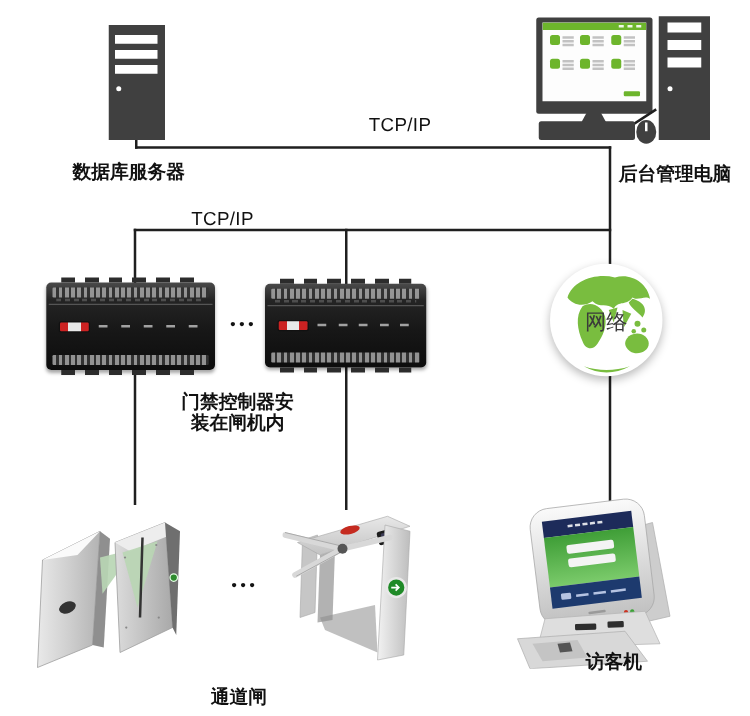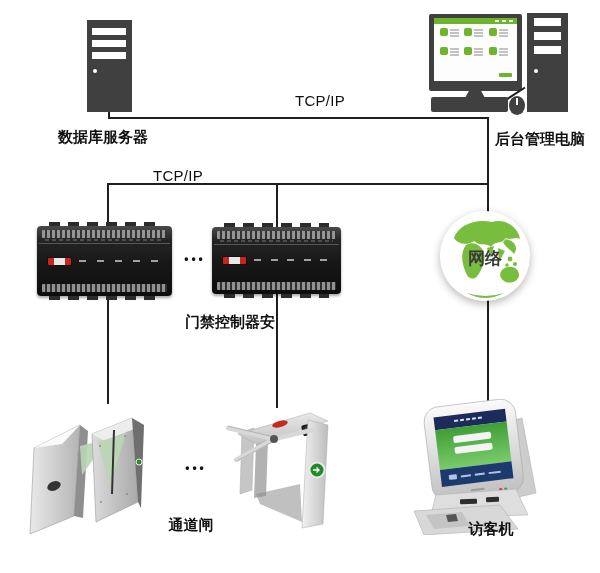--- a/index.html
+++ b/index.html
@@ -10,21 +10,21 @@
     --alarm-red:#c52b20; --indicator-green:#2e8b2e; --label-text:#111111;
   }
   html,body{margin:0;padding:0;background:#fff;}
   .canvas{position:relative;width:600px;height:573px;background:var(--background);
     font-family:"Liberation Sans","DejaVu Sans",sans-serif;overflow:hidden;}
   .line{position:absolute;background:var(--connector-line);}
   .lbl{position:absolute;font-weight:bold;font-size:15px;color:var(--label-text);
     white-space:nowrap;transform:translateX(-50%);}
   .tcp{position:absolute;font-weight:400;font-size:15px;color:var(--label-text);
     white-space:nowrap;transform:translateX(-50%);letter-spacing:.3px;text-align:right;}
-  .note{text-align:center;line-height:17px;margin-left:40px;}
+  .note{text-align:center;line-height:17px;}
   .dots{position:absolute;font-size:12px;font-weight:bold;letter-spacing:3px;
     color:#141414;transform:translateX(-50%);}
   
   .server{position:absolute;left:87px;top:20px;width:45px;height:92px;
     background:var(--device-dark-gray);}
   .server .slat{position:absolute;left:5px;width:34px;height:7px;background:#fff;}
   .server .pdot{position:absolute;left:6px;top:49px;width:4px;height:4px;
     border-radius:50%;background:#fff;}
   
   .monitor{position:absolute;left:429px;top:14px;width:93px;height:77px;
@@ -73,21 +73,21 @@
     box-shadow:0 0 0 1px #111;}
   .ctrl-leds{position:absolute;left:42px;right:14px;top:48%;display:flex;
     justify-content:space-between;}
   .ctrl-leds i{width:7px;height:2px;background:#cfcfcf;opacity:.75;}
   .ctrl-row{position:absolute;left:8px;right:8px;top:13px;height:2px;
     background:repeating-linear-gradient(90deg,#777 0 4px,transparent 4px 7px);opacity:.5;}
   
   .globe{position:absolute;left:440px;top:211px;width:90px;height:90px;border-radius:50%;
     background:#fff;box-shadow:0 3px 8px rgba(0,0,0,.28);}
   .globe .gtxt{position:absolute;left:50%;top:52%;transform:translate(-50%,-50%);
-    font-weight:bold;font-size:17px;color:#3a3a3a;white-space:nowrap;}
+    font-weight:normal;font-size:17px;color:#3a3a3a;white-space:nowrap;}
   .devsvg{position:absolute;}
 </style>
 </head>
 <body>
 
 <div class="canvas">
 
   <div class="line" style="left:108px;top:111px;width:2px;height:8px"></div>
   <div class="line" style="left:108px;top:117px;width:381px;height:2px"></div>
   <div class="line" style="left:487px;top:117px;width:2px;height:292px"></div>
@@ -336,17 +336,18 @@
     <polygon points="24,118 60,115 68,129 32,132" fill="#c4c4c4"></polygon>
     <polygon points="44,118 54,117 56,124 46,125" fill="#555"></polygon>
   </svg>
 
   <div class="lbl" style="left:103px;top:128px">数据库服务器</div>
   <div class="lbl" style="left:540px;top:130px">后台管理电脑</div>
   <div class="tcp" style="left:320px;top:92px">TCP/IP</div>
   <div class="tcp" style="left:178px;top:167px">TCP/IP</div>
   <div class="lbl note" style="left:190px;top:313px">
     <div>门禁控制器安</div>
-  </div>
-  <div class="lbl" style="left:191px;top:516px">通道闸</div>
+    <div>装在闸机内</div>
+  </div>
+  <div class="lbl" style="left:191px;top:548px">通道闸</div>
   <div class="lbl" style="left:491px;top:520px">访客机</div>
 
 </div>
 
 </body></html>

